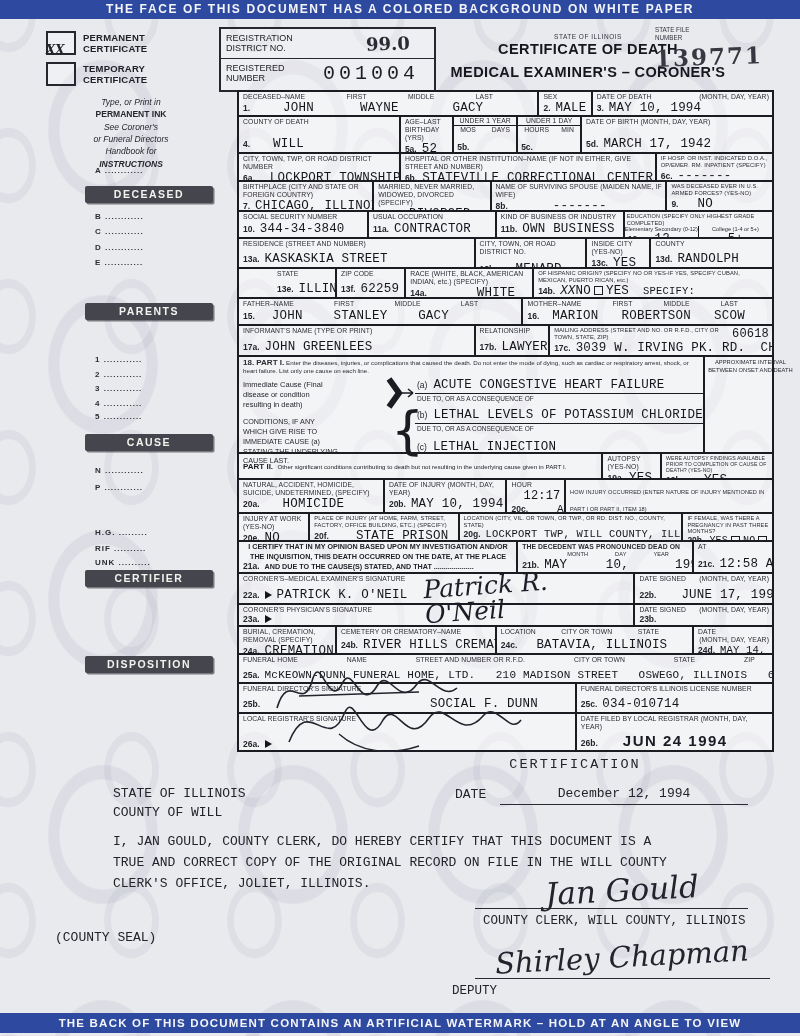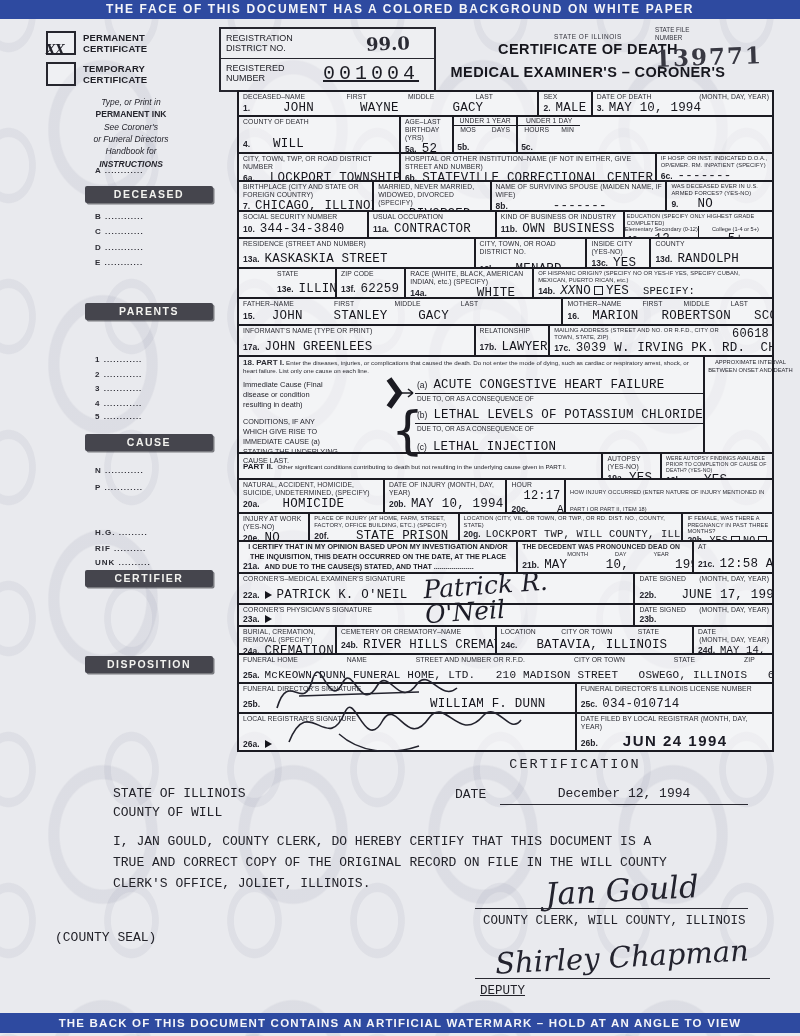--- a/index.html
+++ b/index.html
@@ -18,21 +18,21 @@
   
   .chk{position:absolute;display:flex;align-items:center;gap:7px;}
   .chkbox{width:26px;height:20px;border:2px solid #26262e;position:relative;background:rgba(255,255,255,.3);}
   .chkbox .xx{position:absolute;left:-2px;bottom:-4px;font:italic 700 12px "DejaVu Serif",serif;color:#23232b;}
   .chklbl{font:700 9.5px/1.2 "Liberation Sans",sans-serif;letter-spacing:.2px;color:#202027;}
   .regbox{position:absolute;left:219px;top:27px;width:213px;height:61px;border:2.5px solid #26262e;background:rgba(255,255,255,.25);}
   .regrow{height:29px;display:flex;align-items:center;padding:0 5px;position:relative;}
   .regrow.first{border-bottom:1.5px solid #26262e;}
   .reglbl{font:9px/1.1 "Liberation Sans",sans-serif;width:95px;color:#202027;}
   .regval1{font:700 18px "DejaVu Serif",serif;transform:rotate(-2deg);margin-left:45px;color:#2a2a33;}
-  .regval2{font:20px "Liberation Mono",monospace;letter-spacing:4px;margin-left:2px;color:#1d1d25;text-decoration:underline;}
+  .regval2{font:20px "Liberation Mono",monospace;letter-spacing:4px;margin-left:2px;color:#1d1d25;}
   .titleblk{position:absolute;left:448px;top:33px;width:280px;text-align:center;}
   .statelbl{font:6.5px "Liberation Sans",sans-serif;letter-spacing:.5px;color:#33333c;}
   .title{font:700 14.5px/1.3 "Liberation Sans",sans-serif;letter-spacing:.4px;color:#16161d;margin-top:4px;}
   .fileblk{position:absolute;left:655px;top:26px;}
   .filelbl{font:6.3px/1.25 "Liberation Sans",sans-serif;color:#33333c;}
   .fileval{font:700 23px "DejaVu Serif",serif;letter-spacing:2px;color:#383842;transform:rotate(-2deg);margin-top:1px;}
   
   .instr{position:absolute;left:42px;top:96px;width:178px;text-align:center;font:italic 8.5px/1.45 "Liberation Sans",sans-serif;color:#26262e;}
   .instr .b{font-style:normal;font-weight:700;}
   .instr .bi{font-weight:700;}
@@ -209,20 +209,24 @@
         <div class="vline" style="padding-left:3px;"><span class="num">5b.</span><span class="v"></span></div>
       </div>
       <div class="cell bl" style="flex:0 0 12%;padding:0;">
         <div class="lbl" style="text-align:center;border-bottom:1px solid #1b1b22;">UNDER 1 DAY</div>
         <div class="lbl flexl" style="padding:0 6px;">
             <span>HOURS</span>
             <span>MIN</span>
           </div>
         <div class="vline" style="padding-left:3px;"><span class="num">5c.</span><span class="v"></span></div>
       </div>
+      <div class="cell bl" style="flex:1;">
+        <div class="lbl">DATE OF BIRTH (MONTH, DAY, YEAR)</div>
+        <div class="vline"><span class="num">5d.</span><span class="v">MARCH 17, 1942</span></div>
+      </div>
     </div>
 
     <div class="row" style="height:28px;">
       <div class="cell" style="flex:0 0 30%;">
         <div class="lbl">CITY, TOWN, TWP, OR ROAD DISTRICT NUMBER</div>
         <div class="vline"><span class="num">6a.</span><span class="v" style="margin-left:10px;">LOCKPORT TOWNSHIP</span></div>
       </div>
       <div class="cell bl" style="flex:0 0 48%;">
         <div class="lbl">HOSPITAL OR OTHER INSTITUTION–NAME (IF NOT IN EITHER, GIVE STREET AND NUMBER)</div>
         <div class="vline"><span class="num">6b.</span><span class="v">STATEVILLE CORRECTIONAL CENTER</span></div>
@@ -327,21 +331,21 @@
       <div class="cell" style="flex:0 0 53%;border-radius:6px;">
         <div class="lbl flexl">
           <span>FATHER–NAME</span>
             <span>FIRST</span>
             <span>MIDDLE</span>
             <span>LAST</span>
             <span></span>
         </div>
         <div class="vline"><span class="num">15.</span><span class="v" style="margin-left:12px;">JOHN    STANLEY    GACY</span></div>
       </div>
-      <div class="cell bl" style="flex:1;margin-left:40px;">
+      <div class="cell bl" style="flex:1;">
         <div class="lbl flexl">
           <span>MOTHER–NAME</span>
             <span>FIRST</span>
             <span>MIDDLE</span>
             <span>LAST</span>
             <span></span>
         </div>
         <div class="vline"><span class="num">16.</span><span class="v" style="margin-left:8px;">MARION   ROBERTSON   SCOW</span></div>
       </div>
     </div>
@@ -546,21 +550,21 @@
             <span>STATE</span>
             <span>ZIP</span>
         </div>
         <div class="vline"><span class="num">25a.</span><span class="v sm">McKEOWN-DUNN FUNERAL HOME, LTD.   210 MADISON STREET   OSWEGO, ILLINOIS   60543</span></div>
       </div>
     </div>
 
     <div class="row" style="height:30px;overflow:visible;">
       <div class="cell" style="flex:0 0 63%;overflow:visible;">
         <div class="lbl">FUNERAL DIRECTOR'S SIGNATURE</div>
-        <div class="vline"><span class="num">25b.</span><span class="v" style="margin-left:165px;">WILLIAM F. DUNN</span></div>
+        <div class="vline"><span class="num">25b.</span><span class="v" style="margin-left:165px;">SOCIAL F. DUNN</span></div>
         <svg class="scrib" width="200" height="58" style="left:30px;top:-22px;">
           <path d="M8 46 C20 6 34 54 44 16 C52 -8 60 50 74 20 C84 2 92 52 108 24 C120 4 130 48 148 22 C160 6 172 40 188 26" stroke="#23232e" stroke-width="1.6" fill="none"></path>
           <path d="M30 34 L150 30" stroke="#23232e" stroke-width="1.4" fill="none"></path>
         </svg>
       </div>
       <div class="cell bl" style="flex:1;">
         <div class="lbl">FUNERAL DIRECTOR'S ILLINOIS LICENSE NUMBER</div>
         <div class="vline"><span class="num">25c.</span><span class="v">034-010714</span></div>
       </div>
     </div>
@@ -591,16 +595,16 @@
 CLERK'S OFFICE, JOLIET, ILLINOIS.</div>
 
   <div class="bigsig" style="left:545px;top:875px;">Jan Gould</div>
   <div class="sigline" style="left:475px;top:908px;width:273px;"></div>
   <div class="mono siglbl" style="left:483px;top:914px;">COUNTY CLERK, WILL COUNTY, ILLINOIS</div>
 
   <div class="mono c-seal">(COUNTY SEAL)</div>
 
   <div class="bigsig" style="left:495px;top:943px;font-size:29px;">Shirley Chapman</div>
   <div class="sigline" style="left:475px;top:978px;width:295px;"></div>
-  <div class="mono siglbl" style="left:480px;top:984px;text-decoration:underline;">DEPUTY</div>
+  <div class="mono siglbl" style="left:452px;top:984px;">DEPUTY</div>
 
   <div class="bar bottom">THE BACK OF THIS DOCUMENT CONTAINS AN ARTIFICIAL WATERMARK – HOLD AT AN ANGLE TO VIEW</div>
 </div>
 
 </body></html>

